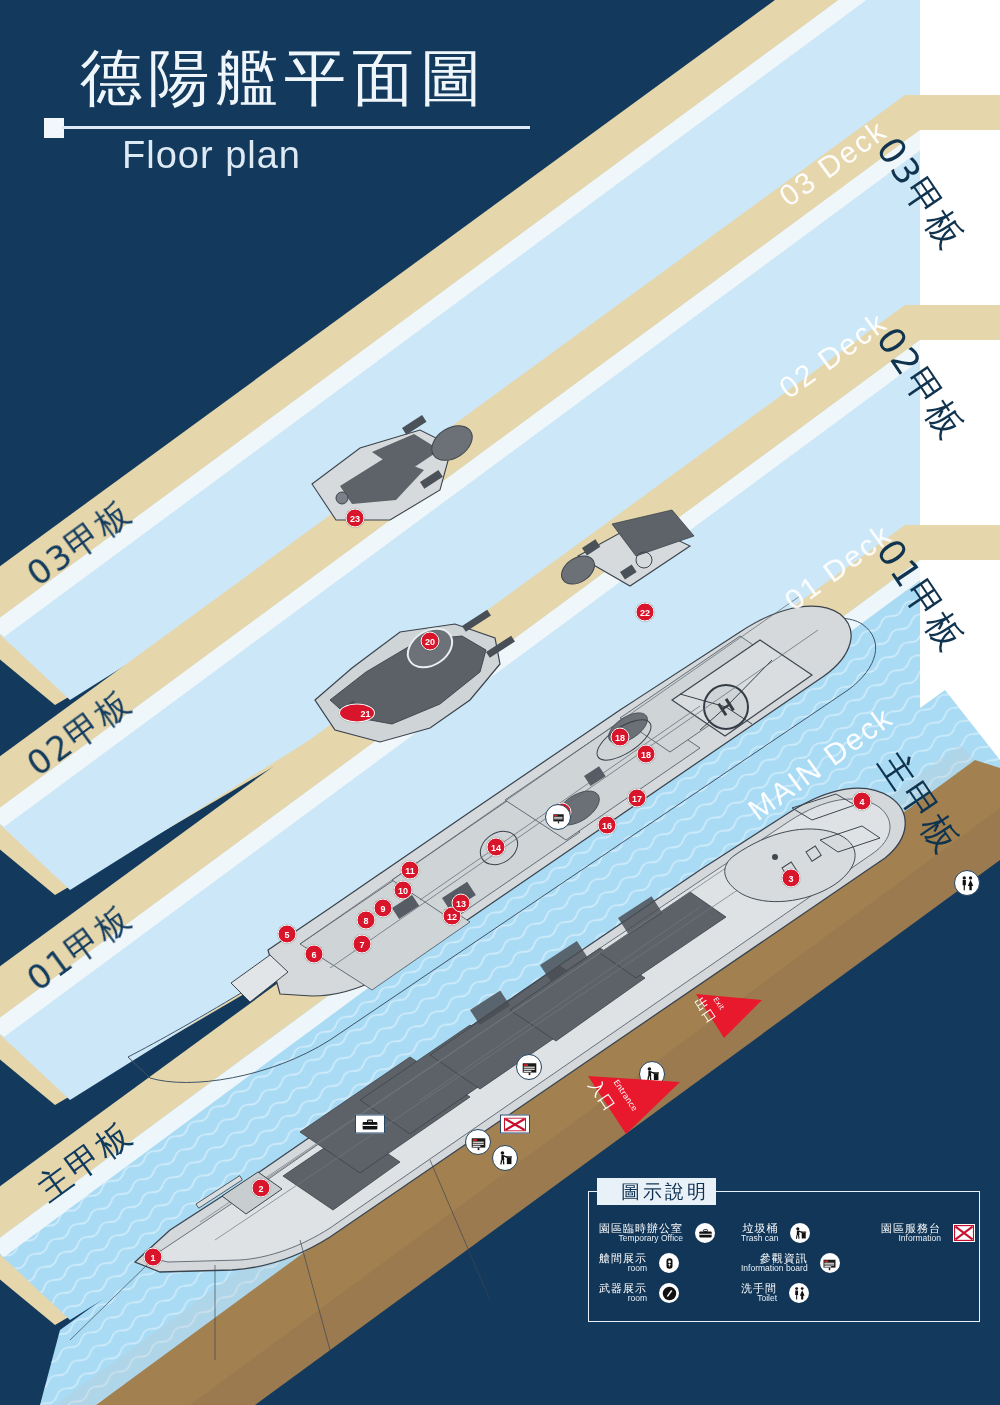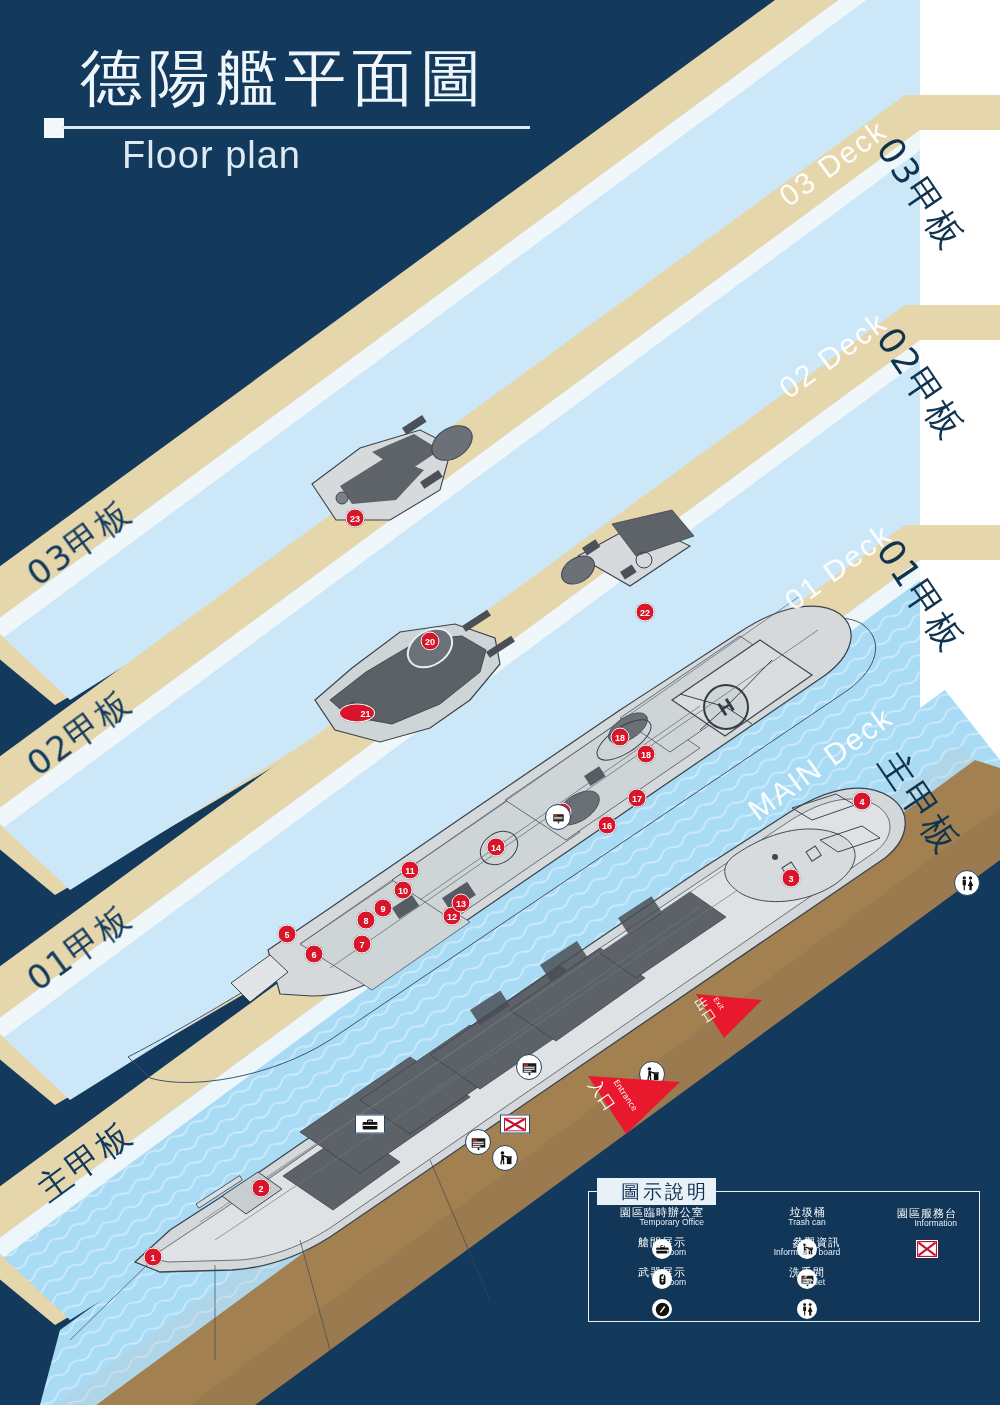--- a/index.html
+++ b/index.html
@@ -79,21 +79,21 @@
   #legend{
     position:absolute;left:588px;top:1191px;width:390px;height:129px;
     border:1.5px solid #e8f1f8;background:rgba(15,50,80,0.35);
   }
   #legend-title{
     position:absolute;left:8px;top:-14px;background:#e9f1f8;color:#0f3152;
     font-size:19px;padding:2px 7px 3px 24px;letter-spacing:3px;
     font-family:"DejaVu Sans","Liberation Sans",sans-serif;line-height:22px;
   }
   .leg-col{position:absolute;top:26px;}
-  .leg-row{position:relative;height:30px;display:flex;align-items:center;justify-content:center;gap:12px;flex-direction:column;}
+  .leg-row{position:relative;height:30px;display:flex;align-items:center;justify-content:flex-start;gap:12px;}
   .leg-txt{text-align:right;line-height:1.05;}
   .leg-cn{
     color:#ffffff;font-size:11px;letter-spacing:1px;white-space:nowrap;
     font-family:"DejaVu Sans","Liberation Sans",sans-serif;
   }
   .leg-en{color:#e7eff7;font-size:8.5px;white-space:nowrap;font-family:"Liberation Sans",sans-serif;}
   .leg-ic{
     width:20px;height:20px;border-radius:50%;background:#fff;
     display:flex;align-items:center;justify-content:center;flex:0 0 auto;overflow:hidden;
   }

